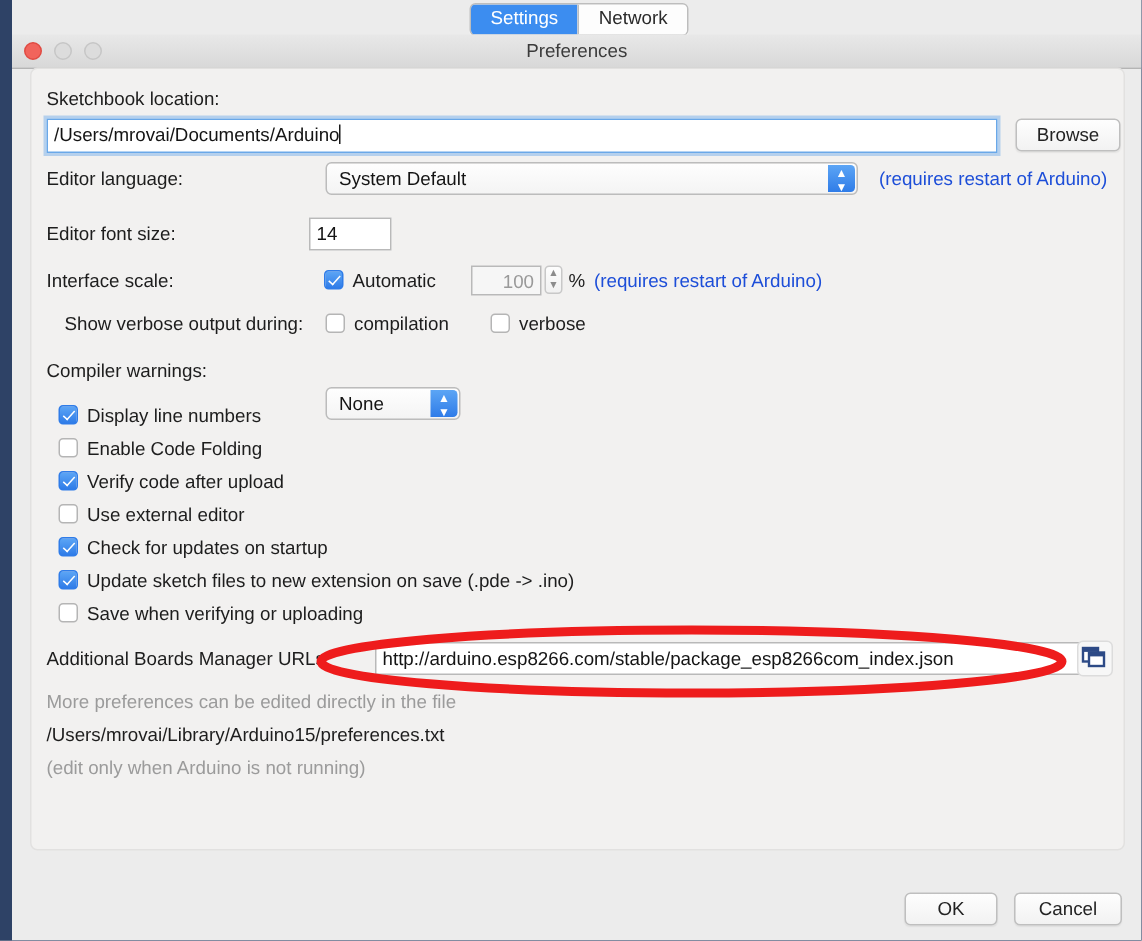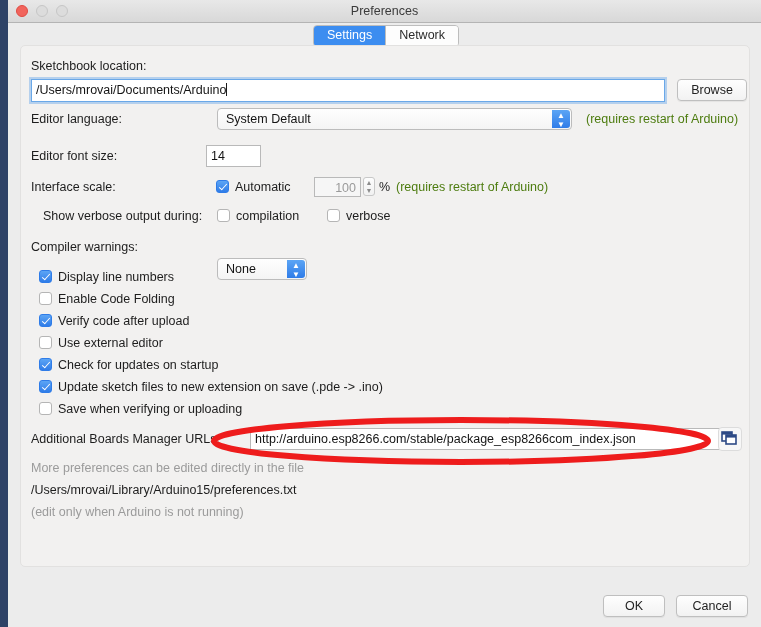--- a/index.html
+++ b/index.html
@@ -95,21 +95,21 @@
   }
 
   .row { position: absolute; }
   .lbl {
     font-size: 12.5px;
     color: #1d1d1d;
     white-space: nowrap;
   }
   .hint {
     font-size: 12.5px;
-    color: #4d7c0f;
+    color: #1d4ed8;
     white-space: nowrap;
   }
 
   
   .textfield {
     box-sizing: border-box;
     background: #ffffff;
     border: 1px solid #b9b9b9;
     font-size: 12.5px;
     color: #141414;
@@ -257,34 +257,34 @@
     left: 0; top: 0;
     width: 761px; height: 627px;
     pointer-events: none;
   }
 </style>
 </head>
 <body>
 
 <div id="window">
 
+  <div id="tabbar">
+    <div id="tabs">
+      <div class="tab active">Settings</div>
+      <div class="tab">Network</div>
+    </div>
+  </div>
+
   <div id="titlebar">
     <div class="traffic-lights">
       <div class="light close"></div>
       <div class="light min"></div>
       <div class="light max"></div>
     </div>
     <div id="title-text">Preferences</div>
-  </div>
-
-  <div id="tabbar">
-    <div id="tabs">
-      <div class="tab active">Settings</div>
-      <div class="tab">Network</div>
-    </div>
   </div>
 
   <div id="panel">
 
     <div class="row lbl" style="left:10px; top:13px;">Sketchbook location:</div>
 
     <div class="row textfield focused" style="left:10px; top:33px; width:634px; height:23px;">
       <span>/Users/mrovai/Documents/Arduino</span><span class="caret"></span>
     </div>
 

